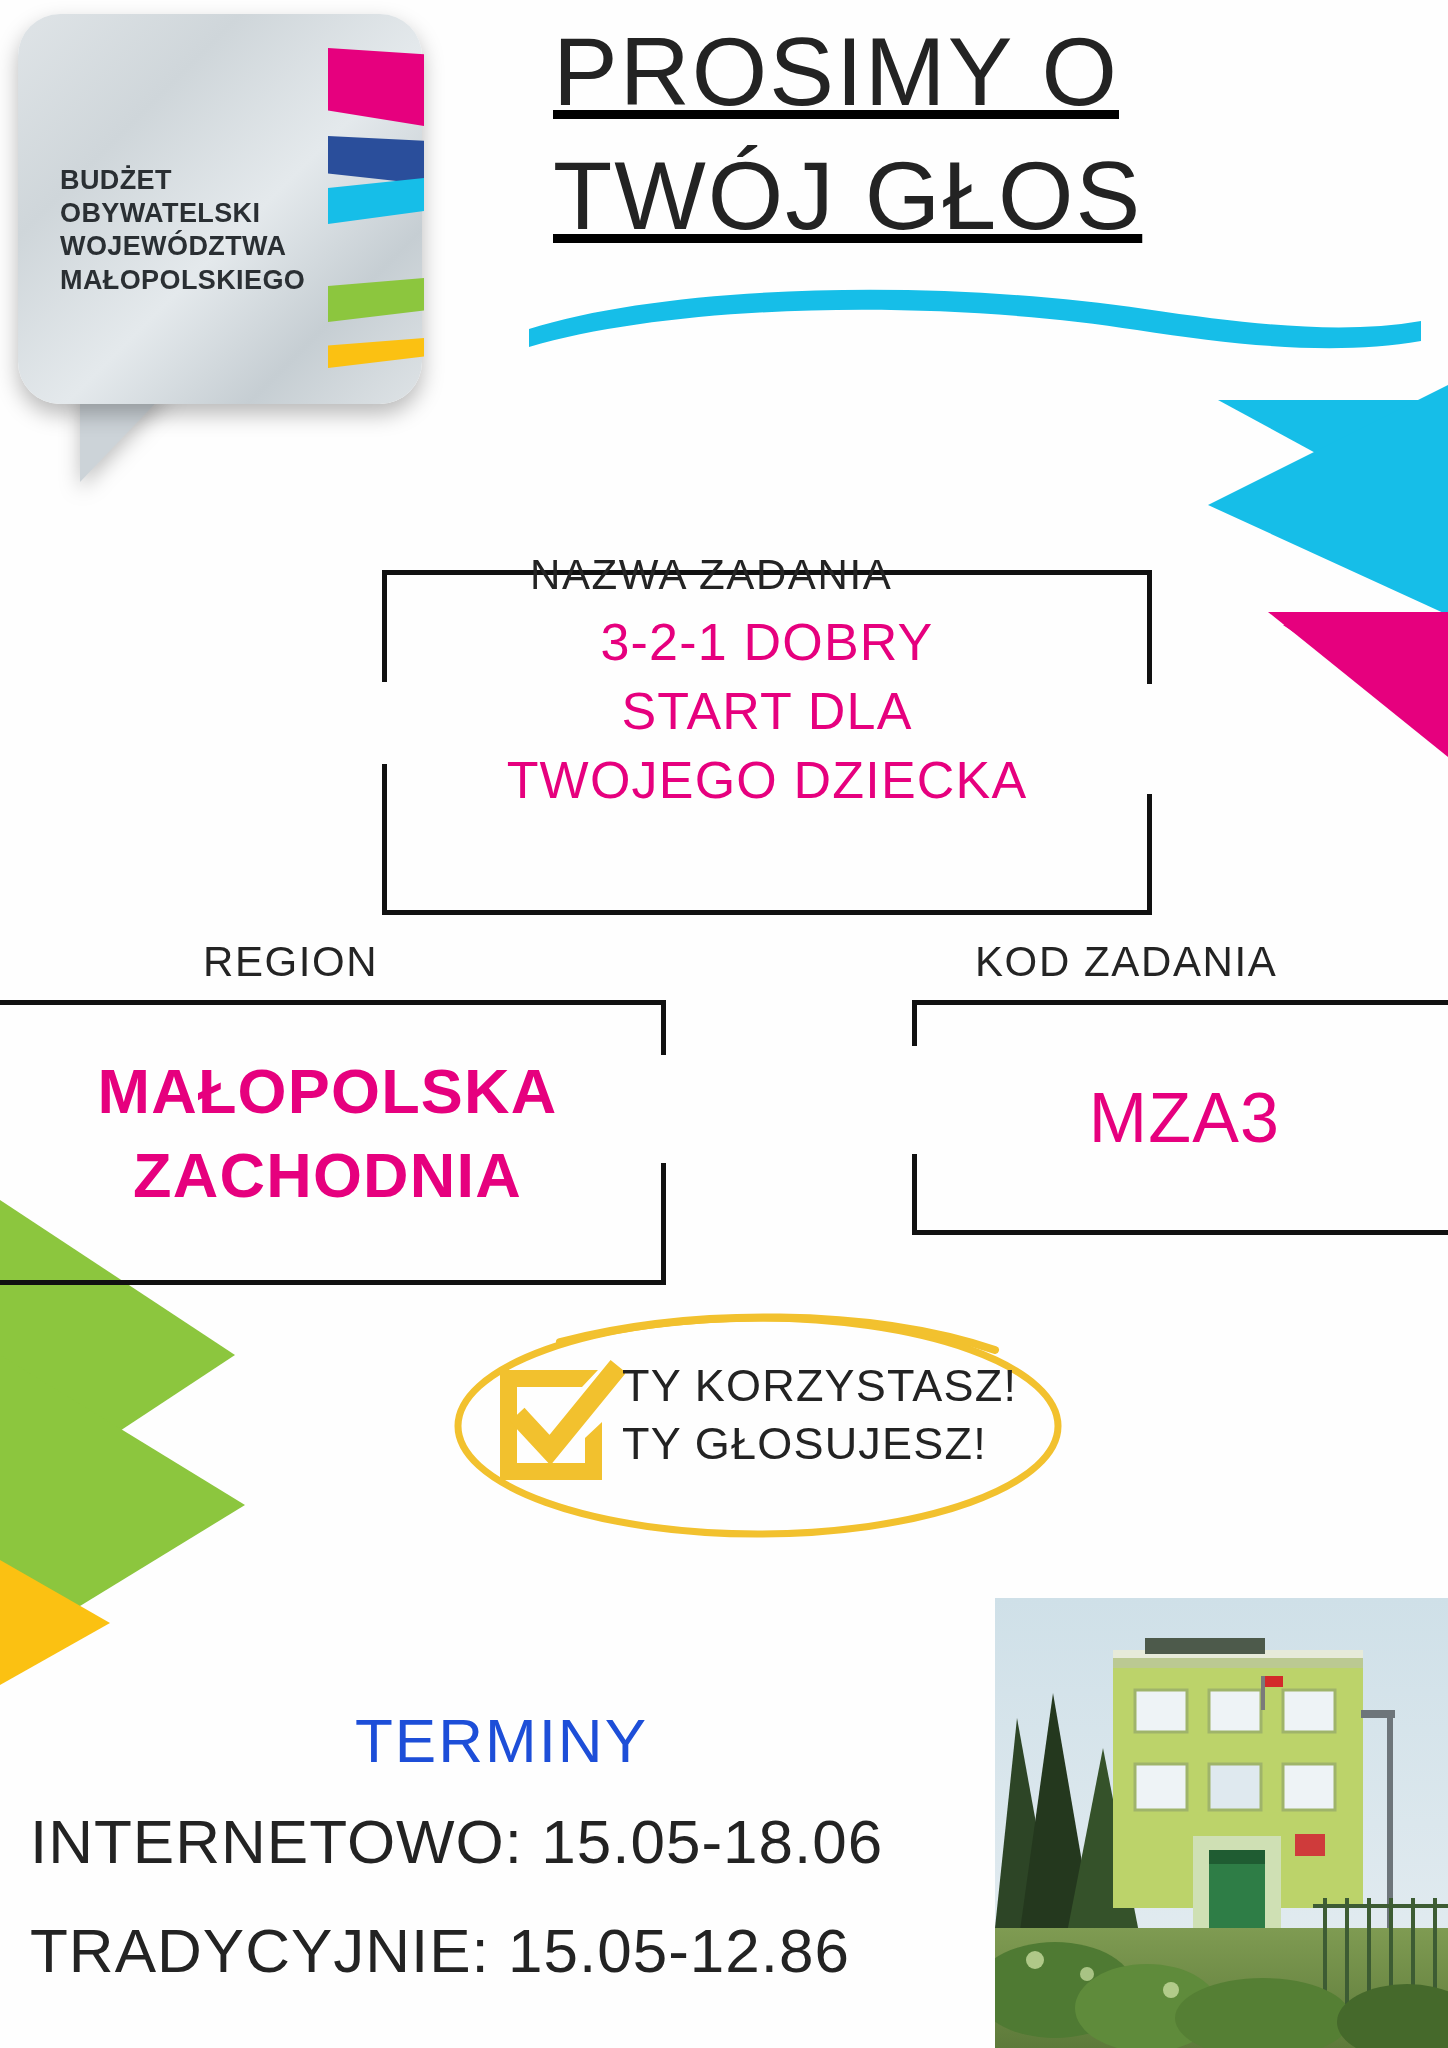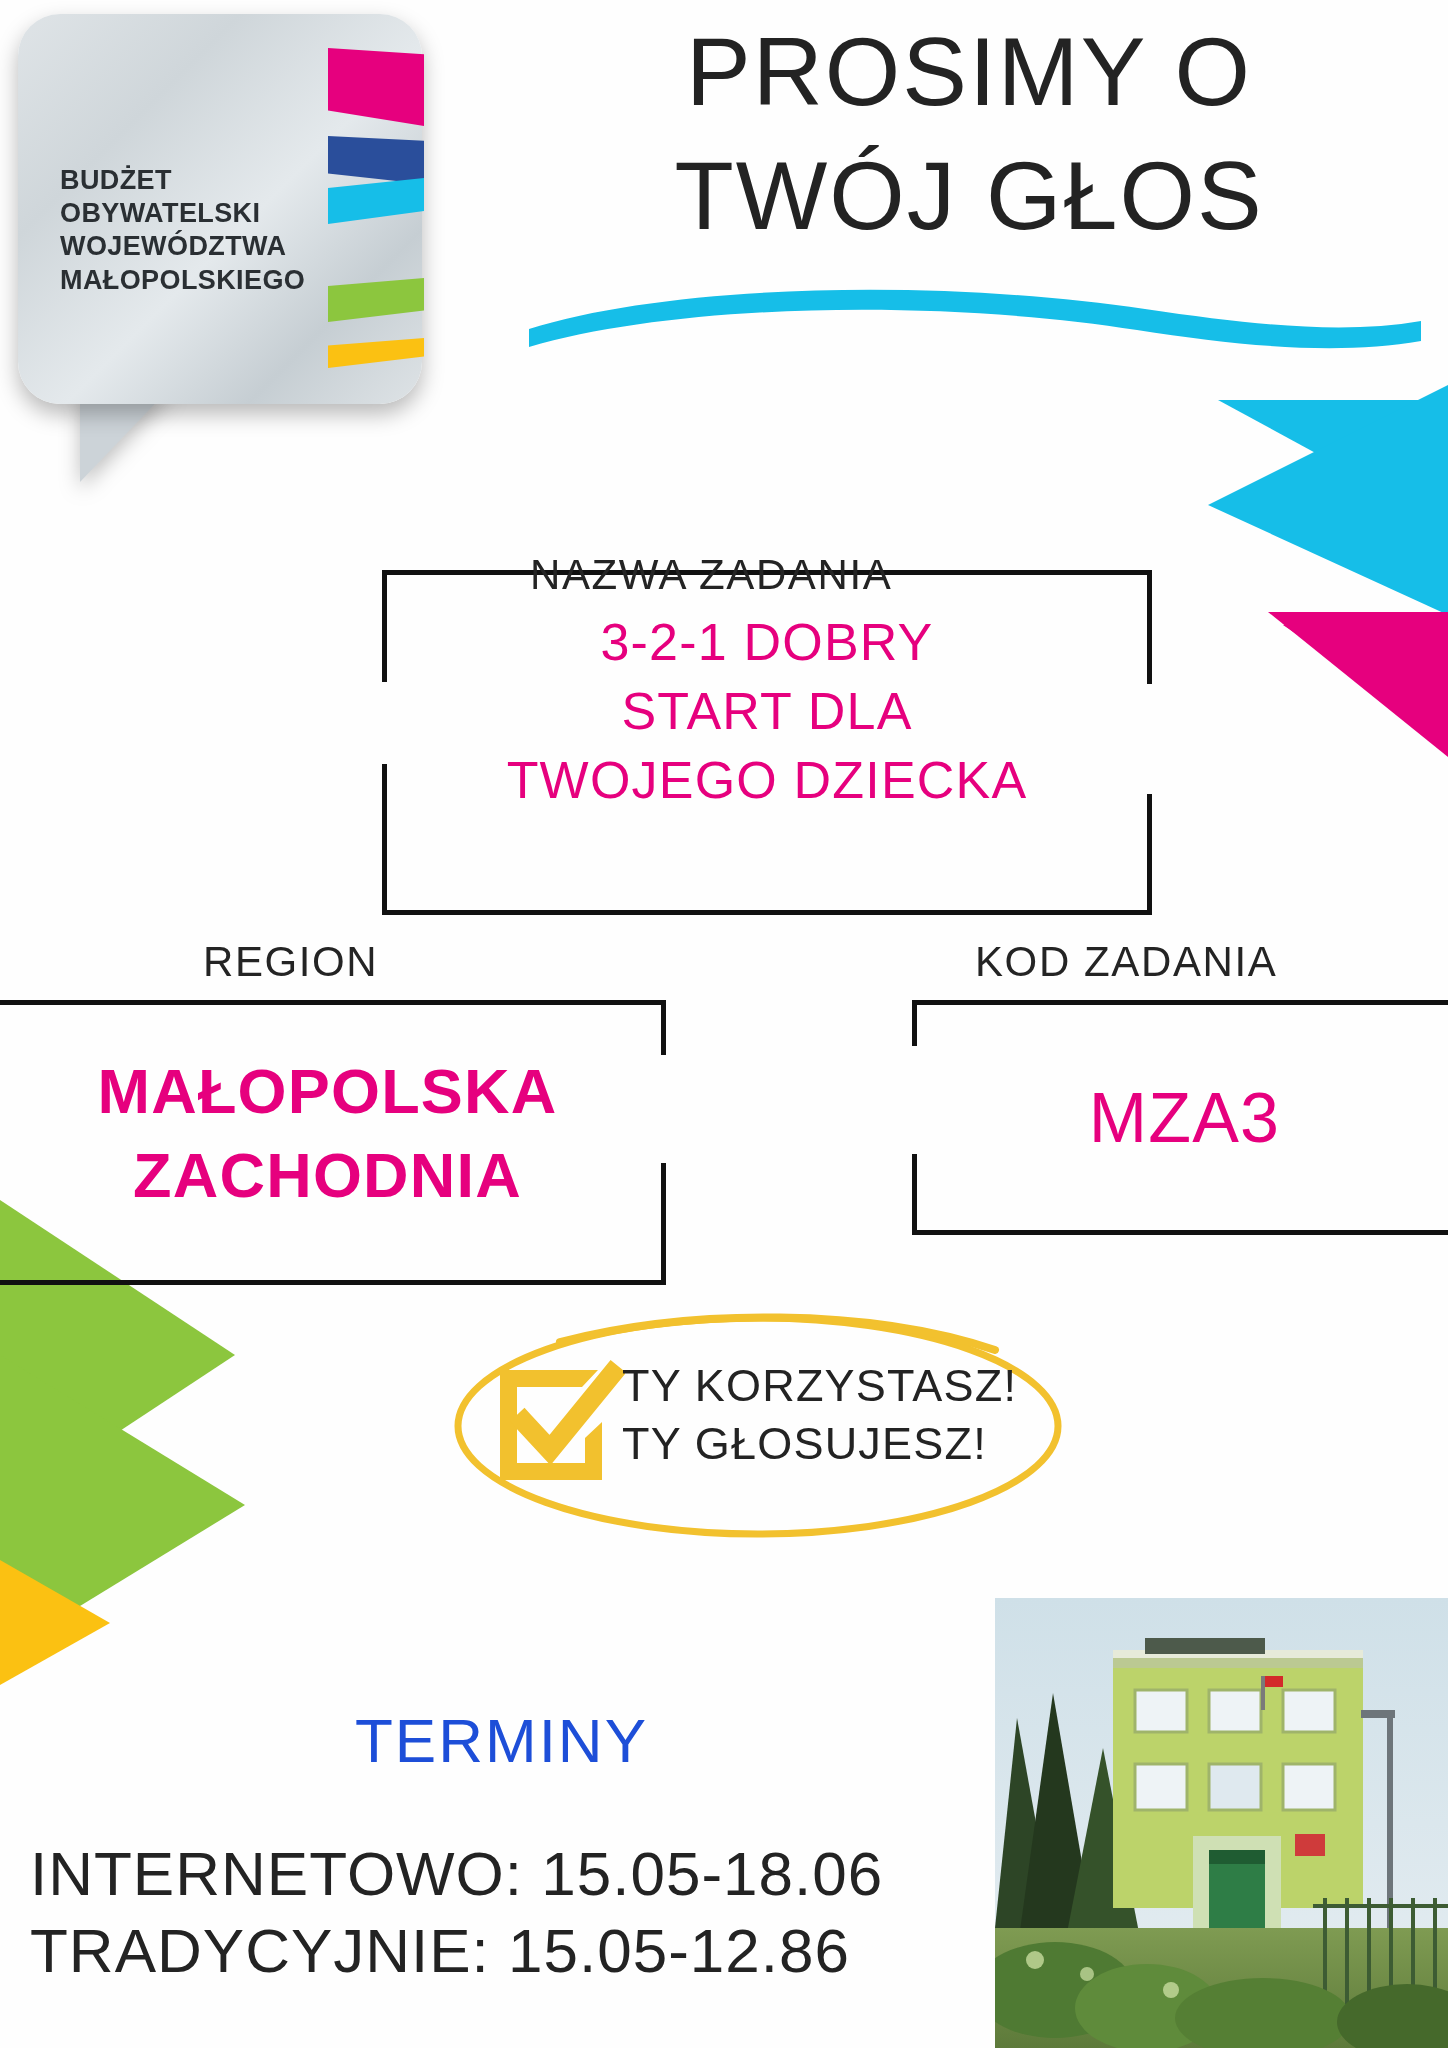--- a/index.html
+++ b/index.html
@@ -72,22 +72,23 @@
   .logo-bands{position:absolute;left:320px;top:42px;width:110px;height:310px;}
   .band{position:absolute;left:0;width:96px;}
   .b1{top:0;height:78px;background:#E6007E;clip-path:polygon(0 0,100% 8%,100% 100%,0 80%);}
   .b2{top:88px;height:48px;background:#2A4E9B;clip-path:polygon(0 0,100% 10%,100% 100%,0 78%);}
   .b3{top:130px;height:46px;background:#16BEE8;clip-path:polygon(0 22%,100% 0,100% 72%,0 100%);}
   .b4{top:230px;height:44px;background:#8CC63E;clip-path:polygon(0 18%,100% 0,100% 74%,0 100%);}
   .b5{top:290px;height:30px;background:#FBC112;clip-path:polygon(0 25%,100% 0,100% 62%,0 100%);}
 
   
   .headline{
-    position:absolute;left:529px;top:10px;width:880px;z-index:4;
-    text-align:center;
+    position:absolute;left:553px;top:10px;width:880px;z-index:4;
+    text-align:left;
+    text-decoration:underline;
   }
   .headline .line{
     font-size:97px;line-height:1.28;
     font-weight:300;color:#232323;letter-spacing:2px;
     font-family:"Liberation Sans", sans-serif;
     white-space:nowrap;
   }
   .wave{
     position:absolute;left:525px;top:285px;width:900px;height:70px;z-index:3;
   }
@@ -142,21 +143,21 @@
   .terminy-title{
     position:absolute;left:355px;top:1705px;
     font-size:62px;font-weight:300;color:#1d4ed8;letter-spacing:2px;
     font-family:"Liberation Sans", sans-serif;z-index:6;
   }
   .terminy-line{
     position:absolute;left:30px;
     font-size:62px;font-weight:300;color:#232323;letter-spacing:1px;
     font-family:"Liberation Sans", sans-serif;z-index:6;white-space:nowrap;
   }
-  #term-1{top:1806px;margin-top:32px;}
+  #term-1{top:1806px;}
   #term-2{top:1915px;}
 
   
   .photo{
     position:absolute;left:995px;top:1598px;width:453px;height:450px;
     overflow:hidden;z-index:5;background:#9fb7c6;
   }
   .photo svg{display:block;width:100%;height:100%;}
 </style>
 </head>

